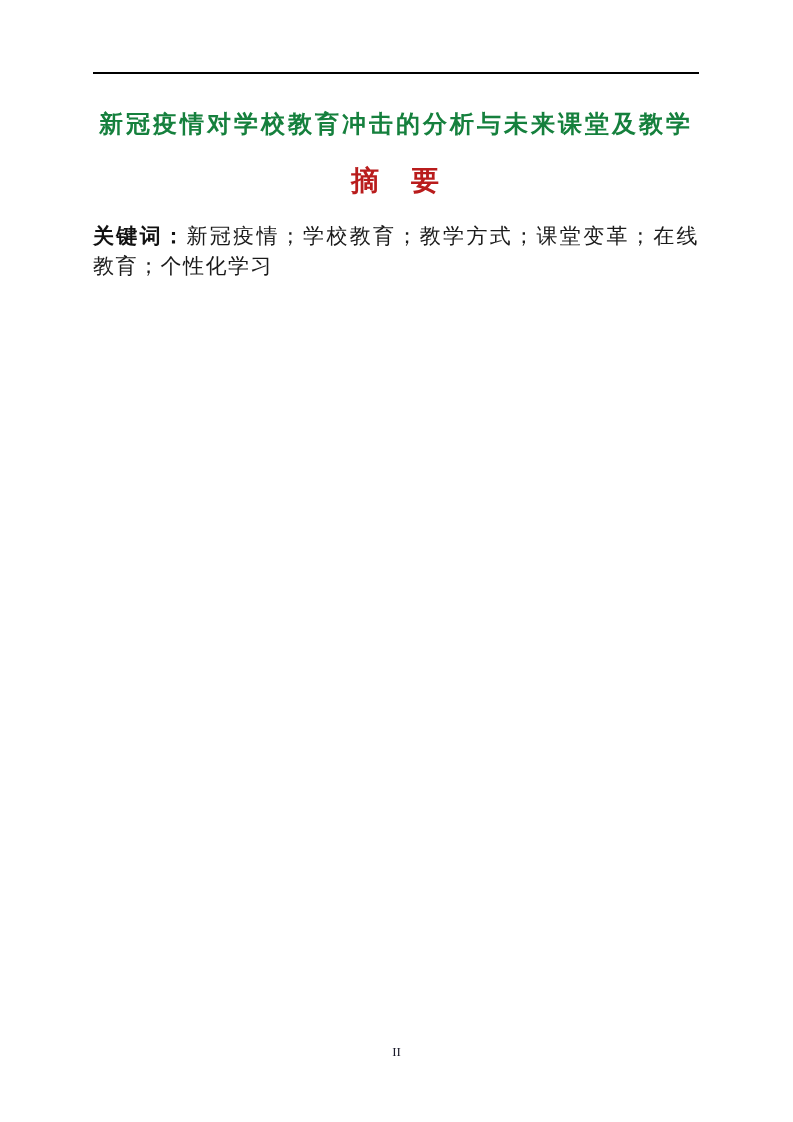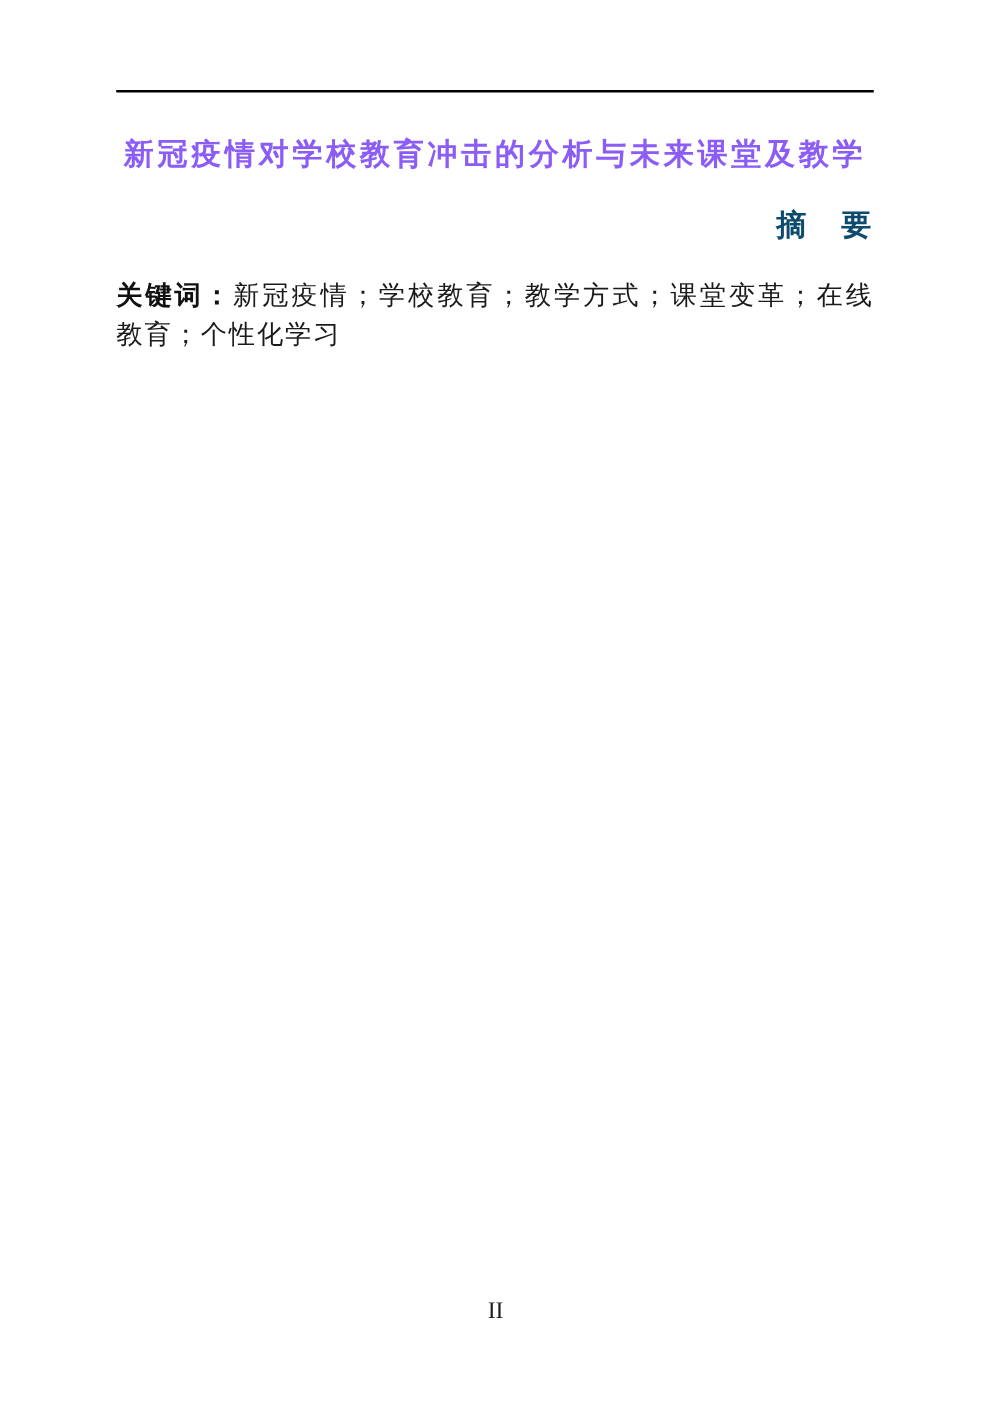--- a/index.html
+++ b/index.html
@@ -28,34 +28,34 @@
     background: #000000;
   }
   .title {
     margin: 96px 0 0 0;
     font-family: "Liberation Sans", sans-serif;
     font-weight: 700;
     font-size: 24px;
     line-height: 55px;
     letter-spacing: 3px;
     text-align: center;
-    color: #8b5cf6;
+    color: #15803d;
   }
   .title-line {
     display: block;
   }
   .abstract-heading {
     margin: 14px 0 0 0;
     font-family: "Liberation Sans", sans-serif;
     font-weight: 700;
-    font-size: 24px;
+    font-size: 28px;
     line-height: 32px;
     letter-spacing: 2px;
-    text-align: right;
-    color: #0c4a6e;
+    text-align: center;
+    color: #b91c1c;
   }
   .abstract-body {
     margin: 26px 0 0 0;
     font-size: 17px;
     line-height: 30px;
     letter-spacing: 1.5px;
     text-align: justify;
     text-justify: inter-character;
     text-indent: 2em;
     color: #1a1a1a;
@@ -74,21 +74,21 @@
     font-weight: 700;
     color: #111111;
   }
   .page-number {
     position: absolute;
     bottom: 62px;
     left: 0;
     right: 0;
     text-align: center;
     font-family: "Liberation Serif", serif;
-    font-size: 19px;
+    font-size: 13px;
     color: #1a1a2a;
   }
 </style>
 </head>
 <body>
 
 <div class="page">
 
   <div class="header-rule"></div>
 

